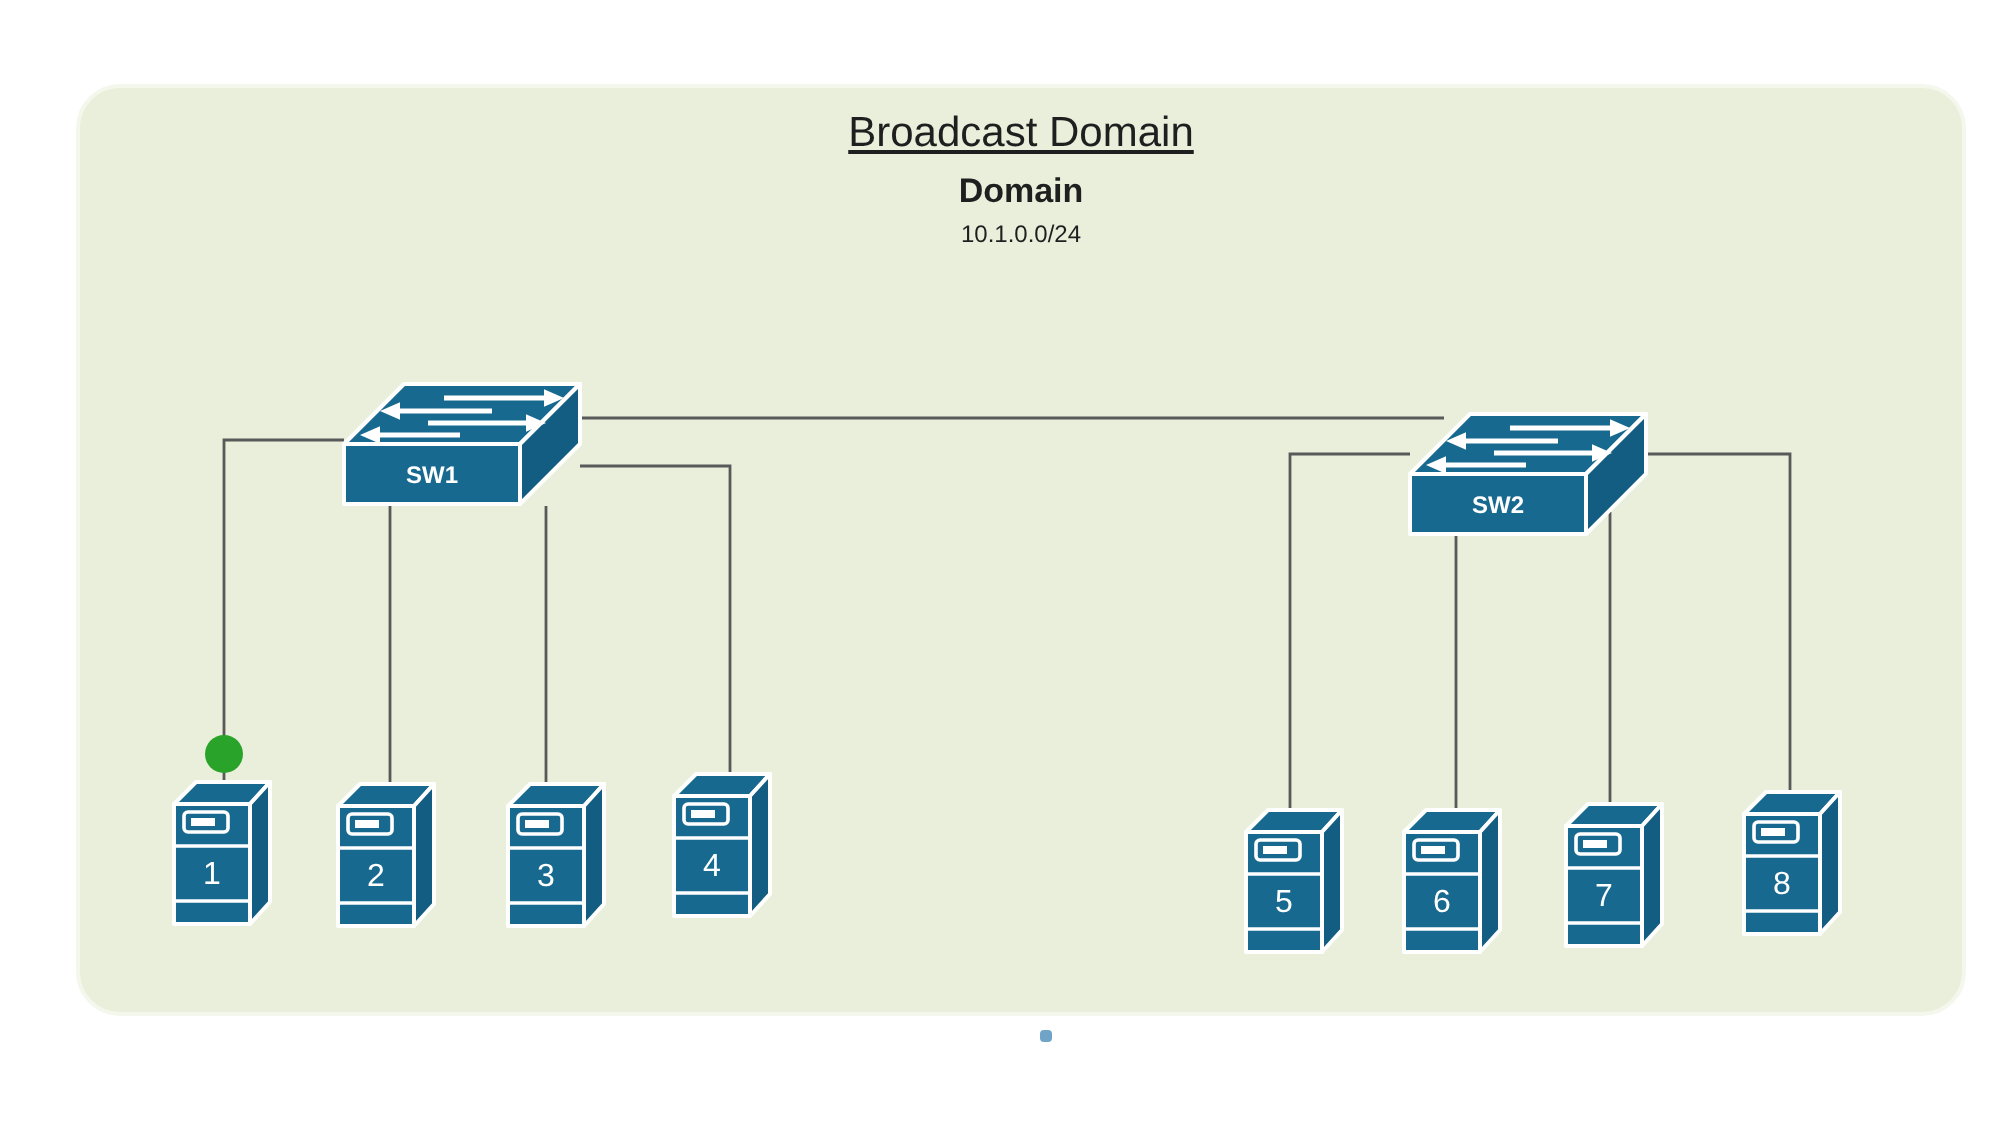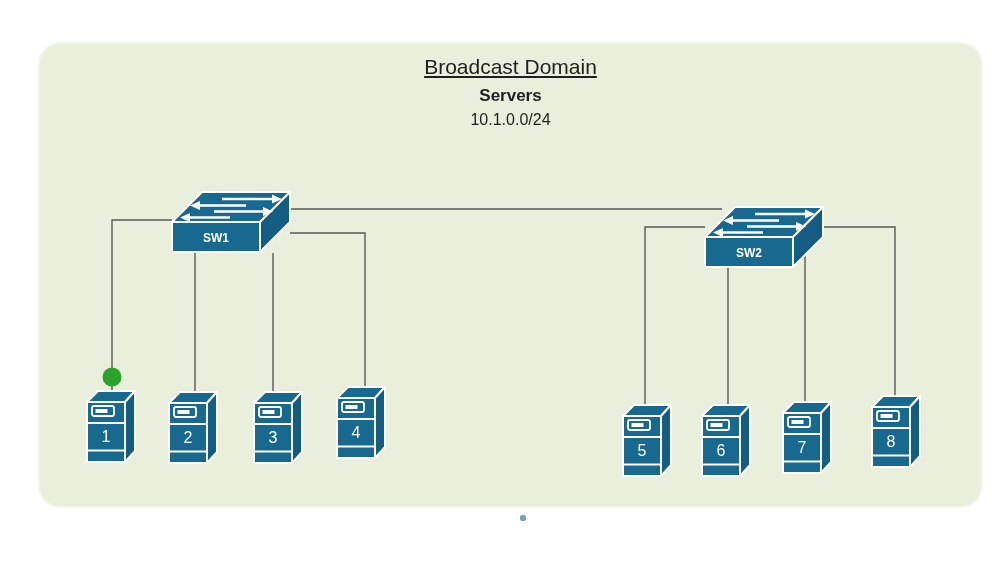--- a/index.html
+++ b/index.html
@@ -35,21 +35,21 @@
     font-weight: 400;
     text-decoration: underline;
     margin: 0 0 5px 0;
   }
   .title-sub {
     font-size: 17px;
     font-weight: 700;
     margin: 0 0 3px 0;
   }
   .title-subnet {
-    font-size: 16px;
+    font-size: 12px;
     font-weight: 400;
     margin: 0;
   }
 
   svg.overlay {
     position: absolute; left: 0; top: 0;
     width: 1000px; height: 563px;
     pointer-events: none;
   }
   .conn {
@@ -98,21 +98,21 @@
 </style>
 </head>
 <body>
 
 <div class="stage">
 
   <div class="panel"></div>
 
   <div class="title-block">
     <div class="title-heading">Broadcast Domain</div>
-    <div class="title-sub">Servers</div>
+    <div class="title-sub">Domain</div>
     <div class="title-subnet">10.1.0.0/24</div>
   </div>
 
   <svg class="overlay" viewBox="0 0 1000 563">
     <polyline class="conn" points="172,220 112,220 112,396"></polyline>
     <polyline class="conn" points="195,253 195,396"></polyline>
     <polyline class="conn" points="273,253 273,396"></polyline>
     <polyline class="conn" points="290,233 365,233 365,392"></polyline>
     <polyline class="conn" points="290,209 722,209"></polyline>
     <polyline class="conn" points="705,227 645,227 645,409"></polyline>

